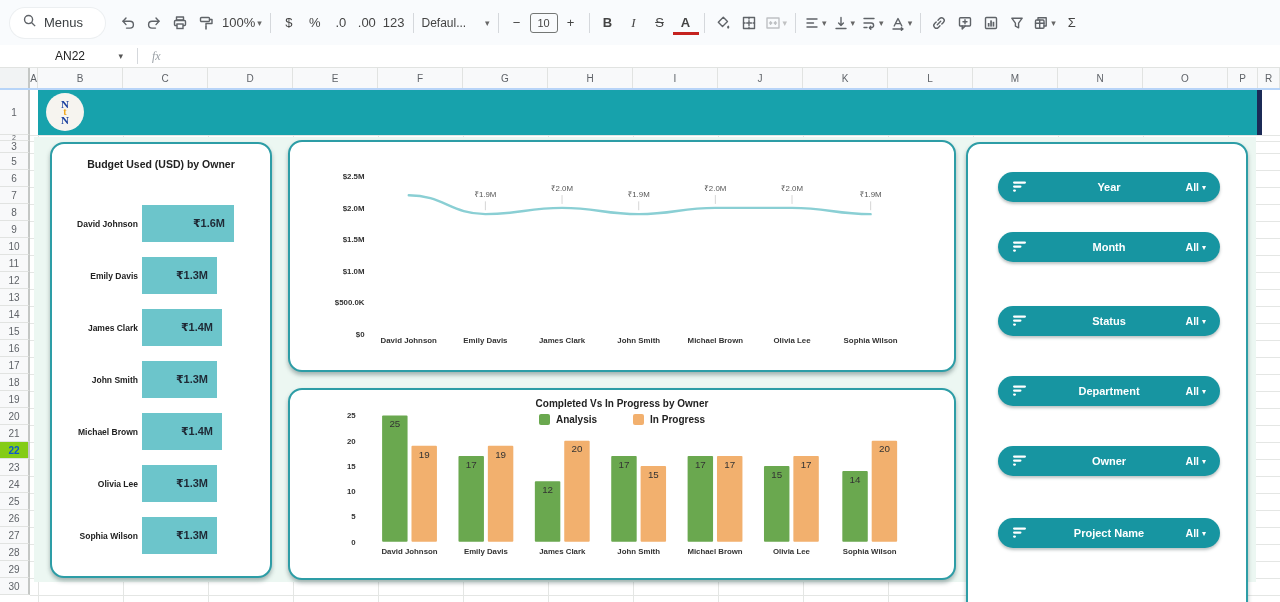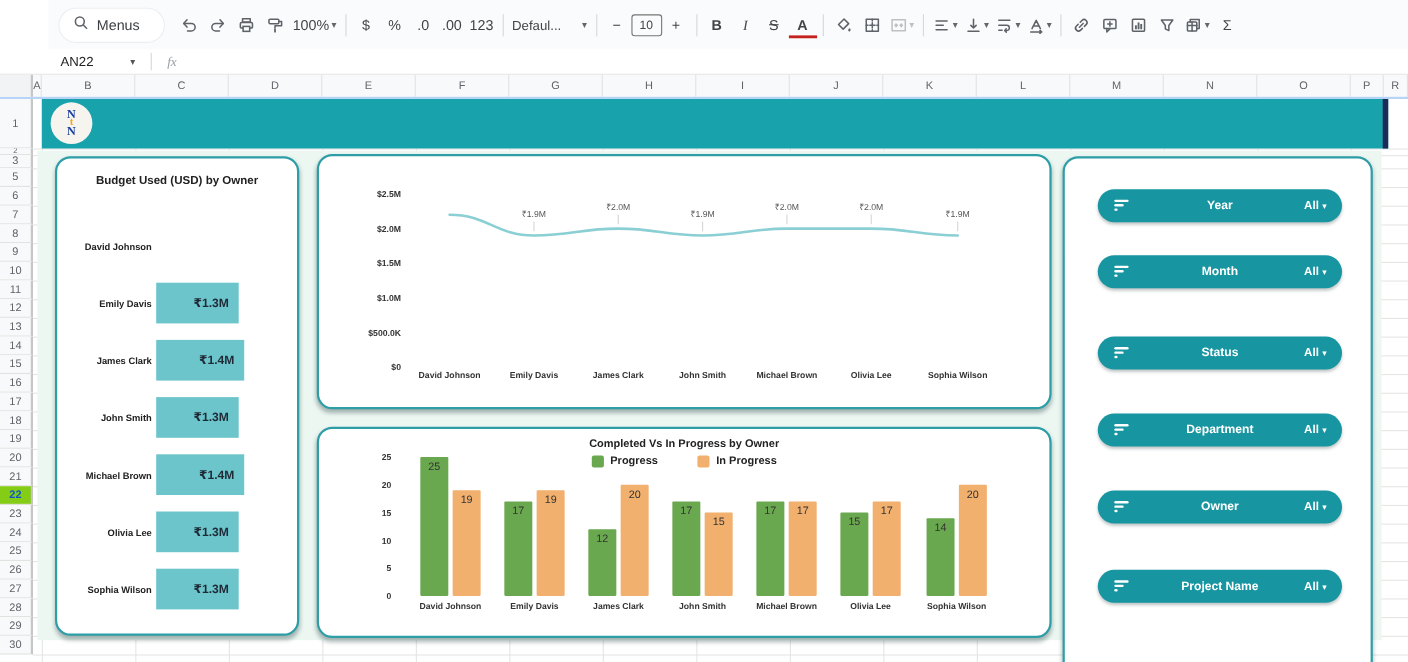--- a/index.html
+++ b/index.html
@@ -1,21 +1,21 @@
 <!DOCTYPE html>
 <html><head>
 <meta charset="utf-8">
 <style>
   * { margin:0; padding:0; box-sizing:border-box; }
   html,body { width:1280px; height:602px; overflow:hidden; }
   body { font-family:"Liberation Sans","DejaVu Sans",sans-serif; background:#fff; color:#444; }
   .app { position:relative; width:1280px; height:602px; background:#fff; }
 
   
-  .toolbar { height:45px; background:#f9fbfd; display:flex; align-items:center; padding:0 10px;margin-left:44px; }
+  .toolbar { height:45px; background:#f9fbfd; display:flex; align-items:center; padding:0 10px; }
   .menus-pill { display:flex; align-items:center; gap:7px; background:#fff; border-radius:16px;
     height:30px; padding:0 22px 0 12px; margin-right:10px; box-shadow:0 0 0 1px #eceff1; cursor:pointer; }
   .menus-pill span.lbl { font-size:13px; color:#3c4043; }
   .tb-groups { display:flex; align-items:center; }
   .tb-divider { width:1px; height:20px; background:#d5d8dc; margin:0 5px; }
   .tb-btn { min-width:26px; height:26px; border-radius:4px; display:flex; align-items:center; justify-content:center;
     font-size:13px; color:#444; padding:0 3px; cursor:pointer; }
   .tb-btn svg { display:block; }
   .tb-btn.disabled { opacity:.38; }
   .tb-btn .caret { font-size:9px; color:#666; margin-left:2px; }
@@ -420,20 +420,23 @@
           <span class="n">N</span>
         </div>
       <div class="banner-edge"></div>
     </div>
 
     <div class="card left-card">
       <div class="card-title">Budget Used (USD) by Owner</div>
       <div id="hbar-rows">
           <div class="hbar-row" style="top: 61px;">
             <div class="hbar-label">David Johnson</div>
+            <div class="hbar" style="width: 92px; background: rgb(108, 197, 203);">
+              <span class="hbar-val">₹1.6M</span>
+            </div>
           </div>
           <div class="hbar-row" style="top: 113px;">
             <div class="hbar-label">Emily Davis</div>
             <div class="hbar" style="width: 75px; background: rgb(108, 197, 203);">
               <span class="hbar-val">₹1.3M</span>
             </div>
           </div>
           <div class="hbar-row" style="top: 165px;">
             <div class="hbar-label">James Clark</div>
             <div class="hbar" style="width: 80px; background: rgb(108, 197, 203);">
@@ -496,21 +499,21 @@
           <text x="507" y="205" text-anchor="middle" font-size="8" font-weight="bold" fill="#333" font-family="Liberation Sans, sans-serif">Olivia Lee</text>
           <text x="587" y="205" text-anchor="middle" font-size="8" font-weight="bold" fill="#333" font-family="Liberation Sans, sans-serif">Sophia Wilson</text>
         </svg>
     </div>
 
     <div class="card grouped-card">
       <div class="card-title">Completed Vs In Progress by Owner</div>
       <div class="legend" id="legend">
           <div class="legend-item">
             <span class="legend-swatch" style="background: rgb(106, 168, 79);"></span>
-            <span>Progress</span>
+            <span>Analysis</span>
           </div>
           <div class="legend-item">
             <span class="legend-swatch" style="background: rgb(242, 176, 110);"></span>
             <span>In Progress</span>
           </div>
         </div>
       <svg id="grouped-svg" viewBox="0 0 668 192">
           <text x="62" y="29" text-anchor="end" font-size="8" font-weight="bold" fill="#333" font-family="Liberation Sans, sans-serif">25</text>
           <text x="62" y="54.8" text-anchor="end" font-size="8" font-weight="bold" fill="#333" font-family="Liberation Sans, sans-serif">20</text>
           <text x="62" y="80.6" text-anchor="end" font-size="8" font-weight="bold" fill="#333" font-family="Liberation Sans, sans-serif">15</text>

